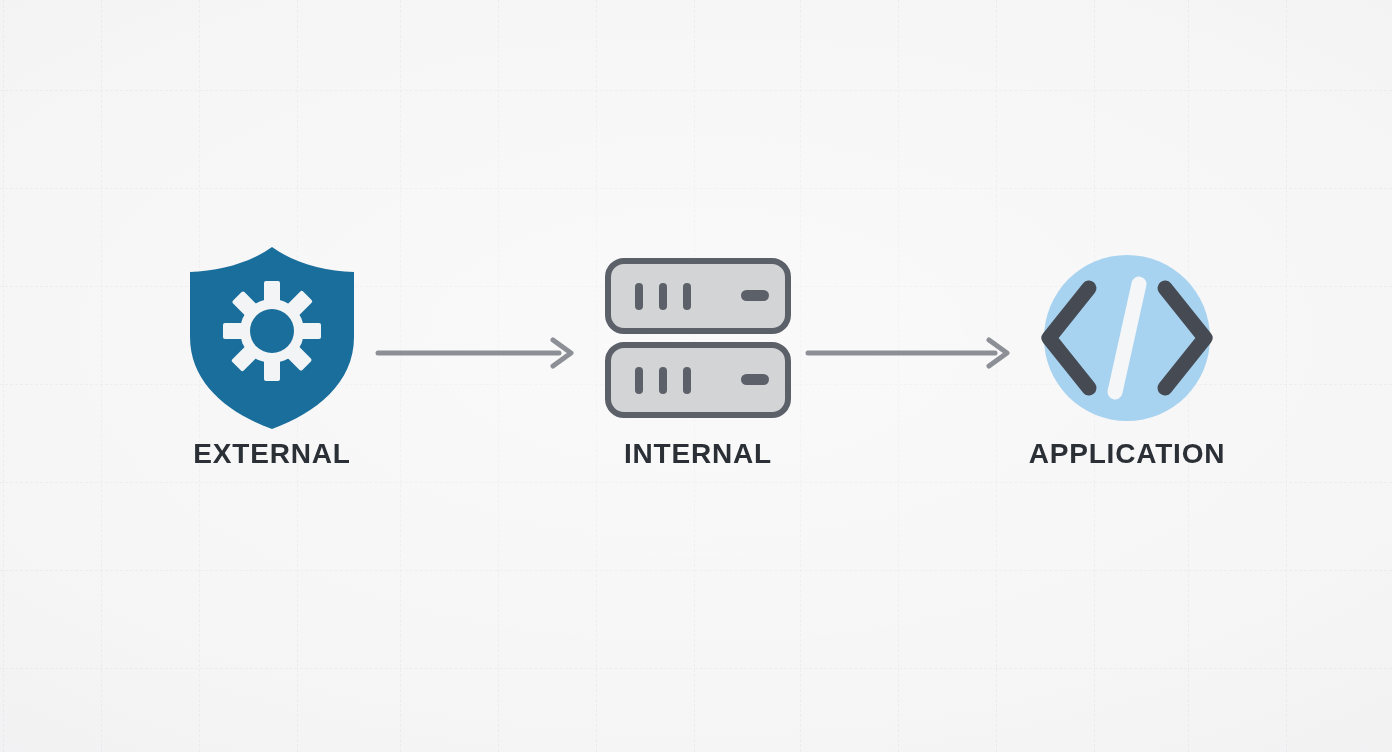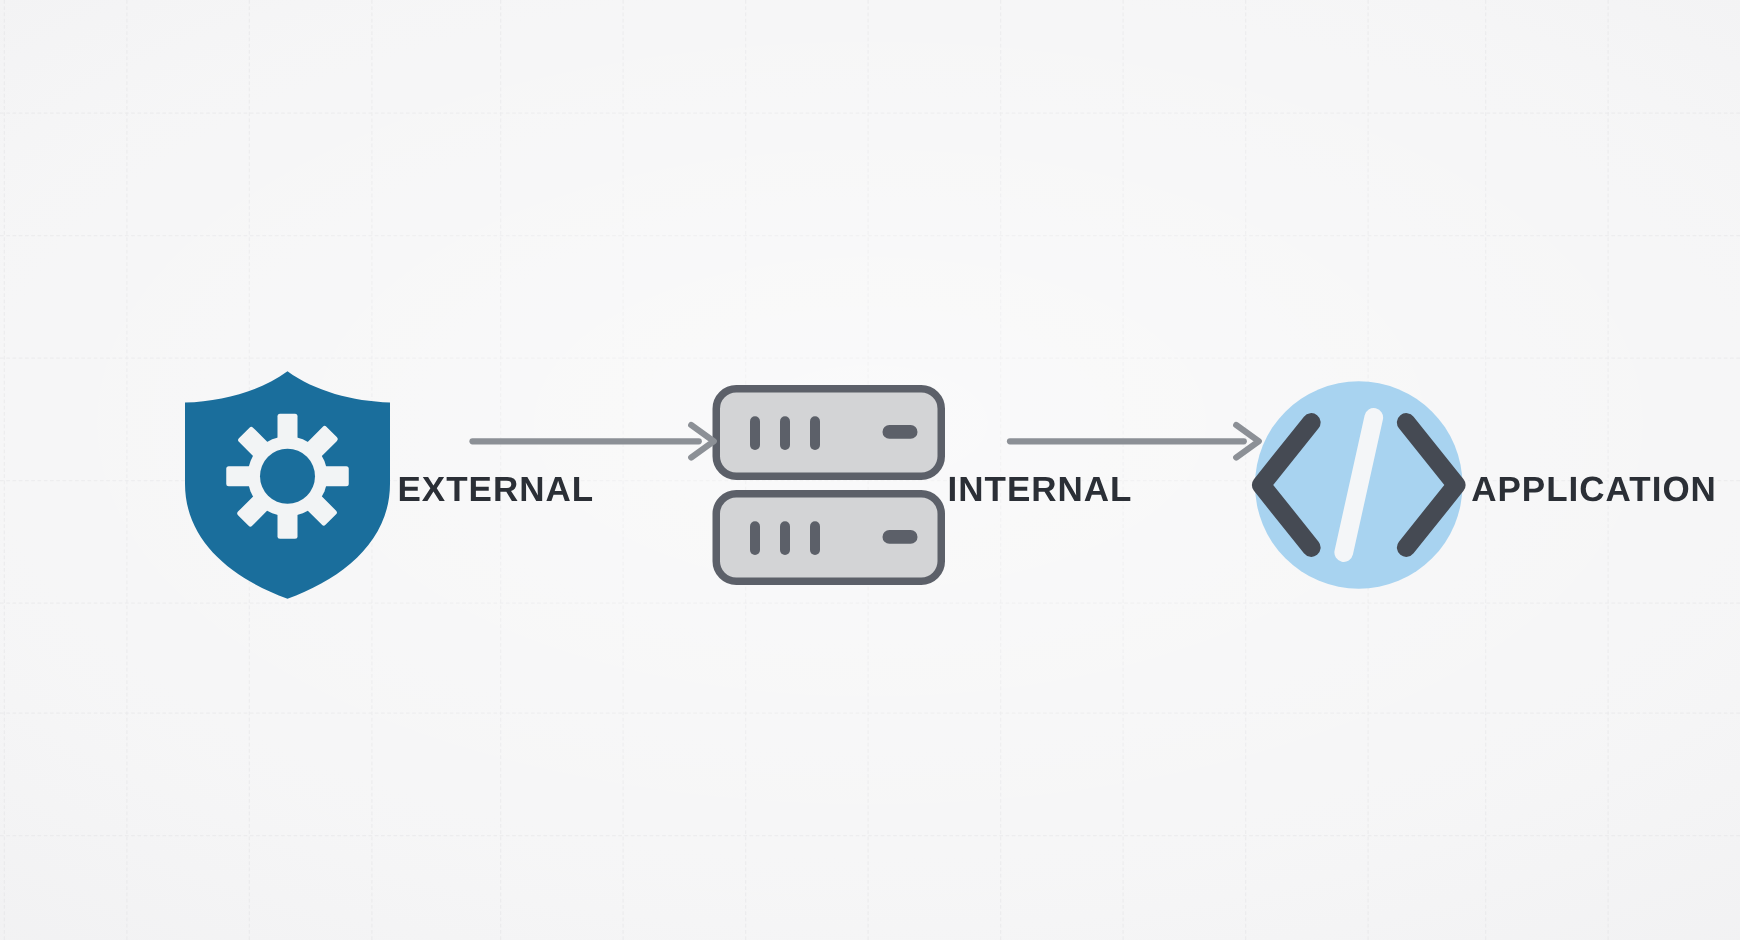--- a/index.html
+++ b/index.html
@@ -62,25 +62,25 @@
   .flow {
     position: absolute;
     left: 0;
     top: 0;
     width: 1392px;
     height: 752px;
   }
 
   .node {
     position: absolute;
-    top: 258px;
+    top: 244px;
     width: 260px;
     height: 260px;
     display: flex;
-    flex-direction: row;
+    flex-direction: column;
     align-items: center;
   }
   .node-external    { left: 142px; }
   .node-internal    { left: 568px; }
   .node-application { left: 997px; }
 
   .icon-box {
     height: 188px;
     display: flex;
     align-items: center;

